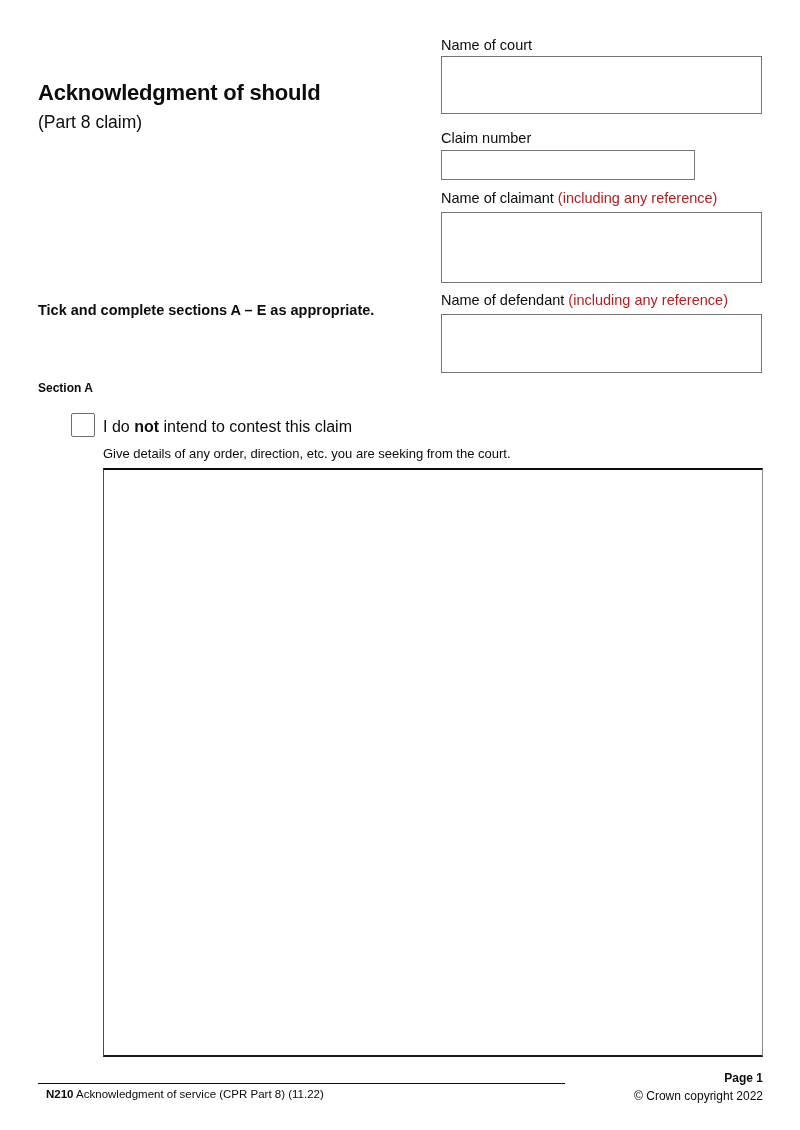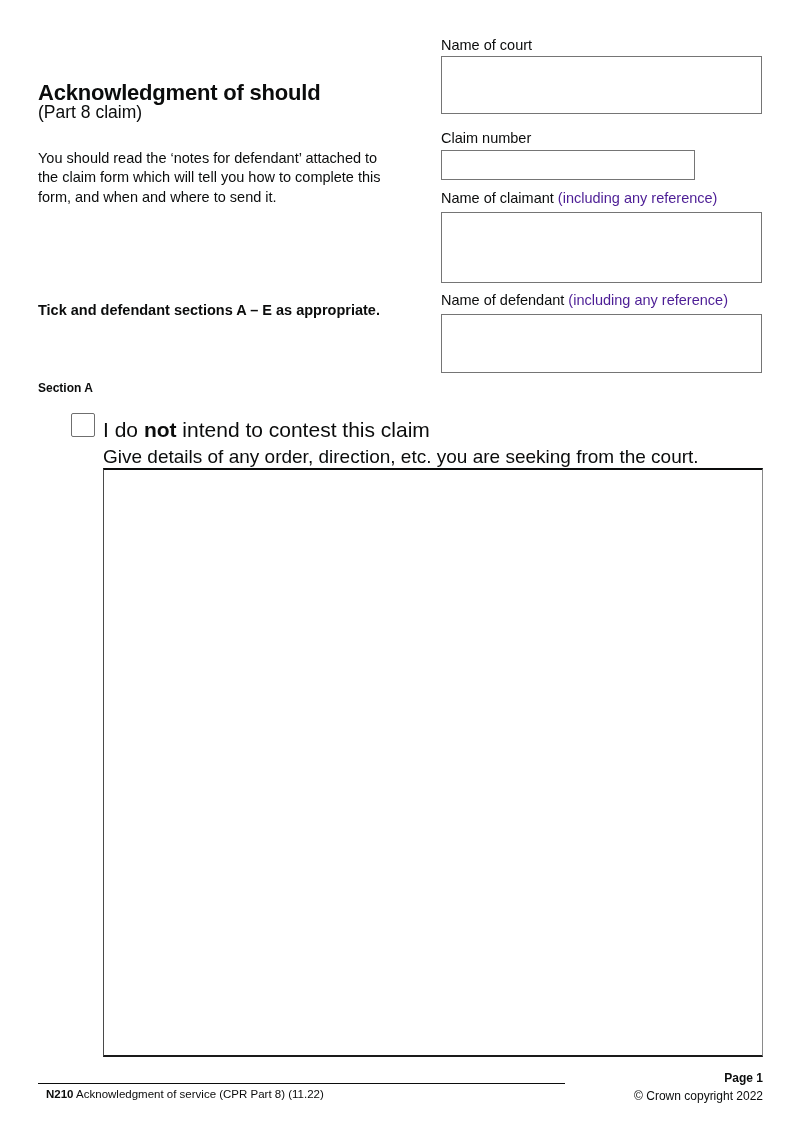--- a/index.html
+++ b/index.html
@@ -18,21 +18,21 @@
   }
   .abs { position: absolute; }
 
   .title {
     left: 38px; top: 80px;
     font-size: 22px;
     font-weight: 700;
     letter-spacing: -0.2px;
   }
   .subtitle {
-    left: 38px; top: 102px;
+    left: 38px; top: 112px;
     font-size: 17.5px;
     font-weight: 400;
   }
   .intro {
     left: 38px; top: 149px;
     width: 348px;
     font-size: 14.5px;
     line-height: 19.3px;
   }
   .instructions {
@@ -41,21 +41,21 @@
     font-size: 14.5px;
     font-weight: 700;
     line-height: 21.5px;
   }
 
   .field-label {
     font-size: 14.5px;
     color: #0b0c0c;
     white-space: nowrap;
   }
-  .field-hint { color: #4c1d95; }
+  .field-hint { color: #b91c1c; }
 
   .field-box {
     border: 1.5px solid #757575;
     background: #ffffff;
     box-sizing: border-box;
     font-size: 14px;
     padding: 4px 6px;
   }
 
   .court-label    { left: 441px; top: 37px; }
@@ -76,27 +76,27 @@
   .checkbox {
     left: 71px; top: 413px;
     width: 24px; height: 24px;
     border: 1.5px solid #6f6f6f;
     border-radius: 2px;
     background: #ffffff;
     box-sizing: border-box;
   }
   .checkbox-label {
     left: 103px; top: 418px;
-    font-size: 21px;
+    font-size: 16px;
   }
   .checkbox-label b { font-weight: 700; }
 
   .details-prompt {
     left: 103px; top: 446px;
-    font-size: 19px;
+    font-size: 13px;
   }
 
   .details-box {
     left: 103px; top: 468px;
     width: 660px; height: 589px;
     border-left: 1px solid #4a4a4a;
     border-right: 1px solid #8a8a8a;
     border-top: 2px solid #0b0c0c;
     border-bottom: 2.5px solid #1a1a1a;
     background: #ffffff;
@@ -128,24 +128,23 @@
     text-align: right;
   }
 </style>
 </head>
 <body>
 
 <div class="page">
 
   <div class="abs title">Acknowledgment of should</div>
   <div class="abs subtitle">(Part 8 claim)</div>
-  <div class="abs intro">You should read the ‘notes for defendant’ attached to the claim form which will tell you how to complete this form, and when and where to send it.</div>
 
   <div class="abs instructions">
-    <div>Tick and defendant sections A – E as appropriate.</div>
+    <div>Tick and complete sections A – E as appropriate.</div>
   </div>
 
   <div class="abs field-label court-label">Name of court</div>
   <div class="abs field-box court-box"></div>
 
   <div class="abs field-label claimno-label">Claim number</div>
   <div class="abs field-box claimno-box"></div>
 
   <div class="abs field-label claimant-label"><span>Name of claimant</span><span class="field-hint"> (including any reference)</span></div>
   <div class="abs field-box claimant-box"></div>

